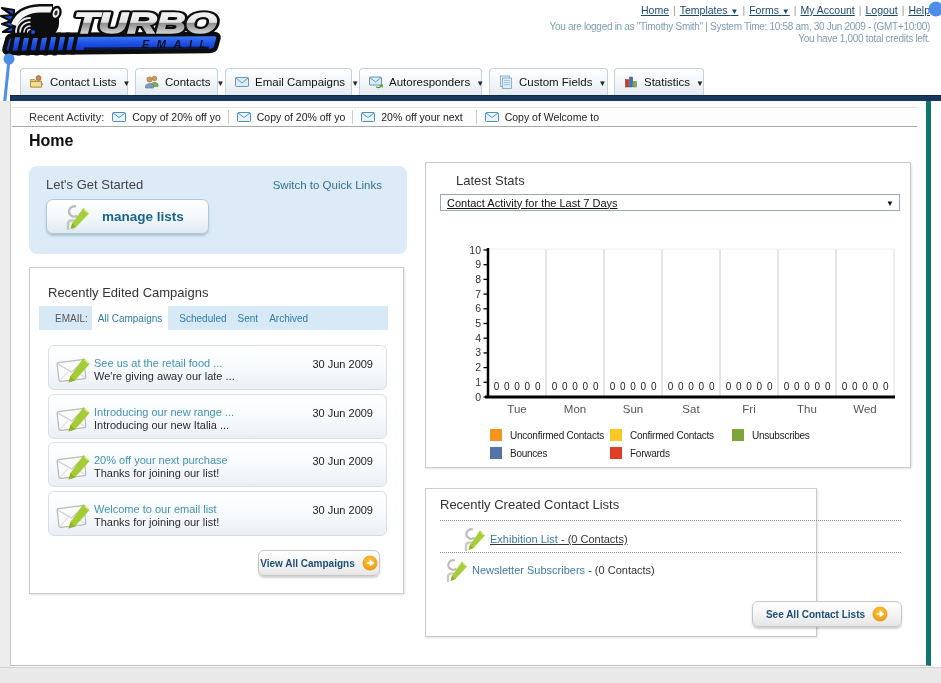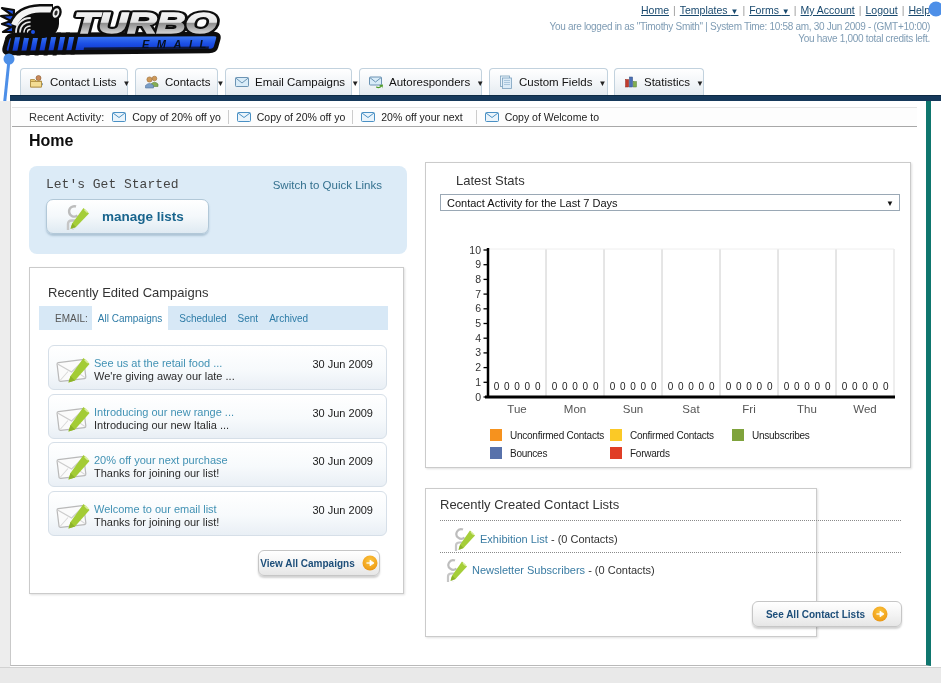--- a/index.html
+++ b/index.html
@@ -40,21 +40,21 @@
 #recent svg { margin:0 6px 0 8px; }
 
 h1#home { position:absolute; left:18px; top:31px; font-size:16px; color:#0d0d0d; letter-spacing:0; }
 
 
 .whitebox { position:absolute; background:#fff; border:1px solid #cbcbcb; box-shadow:1px 1px 2px rgba(0,0,0,0.12); }
 .boxtitle { font-size:13px; color:#333; }
 
 
 #started { position:absolute; left:18px; top:65px; width:378px; height:88px; background:#dcebf7; border-radius:8px; }
-#started .t { position:absolute; left:17px; top:11px; font-size:13px; color:#444;font-family:Liberation Mono, monospace; }
+#started .t { position:absolute; left:17px; top:11px; font-size:13px; color:#444; }
 #started .ql { position:absolute; right:25px; top:13px; font-size:11.5px; color:#35718f; }
 .bigbtn { position:absolute; height:35px; border:1px solid #b2c8d8; border-radius:7px;
   background:linear-gradient(#ffffff,#f4f8fb 50%,#dfeaf2); box-shadow:0 2px 2px rgba(120,150,175,0.45);
   display:flex; align-items:center; justify-content:flex-start; padding-left:16px; font-weight:bold; font-size:13.5px; color:#19658e; }
 #btn-manage { left:17px; top:33px; width:163px; }
 #btn-create { left:191px; top:33px; width:166px; }
 .bigbtn svg { margin-right:12px; flex:none; }
 
 
 #campaigns { left:18px; top:166px; width:375px; height:327px; }
@@ -73,21 +73,21 @@
 .vbtn { position:absolute; border:1px solid #c6c6c6; border-radius:6px; white-space:nowrap;
   background:linear-gradient(#ffffff,#f3f3f3 55%,#e6e6e6); box-shadow:0 2px 2px rgba(0,0,0,0.18);
   font-size:10px; font-weight:bold; color:#1d4e79; display:flex; align-items:center; justify-content:center; }
 .vbtn svg { margin-left:7px; flex:none; }
 #viewall { left:228px; top:282px; width:122px; height:26px; }
 
 
 #stats { left:414px; top:61px; width:486px; height:306px; }
 #stats .t { position:absolute; left:30px; top:10px; }
 #statsel { position:absolute; left:14px; top:31px; width:460px; height:17px; border:1px solid #9aa8b5;
-  background:#fff; font-size:11px; color:#111; display:flex; align-items:center; padding-left:6px; }
+  background:#fff; font-size:11px; color:#111; display:flex; align-items:center; padding-left:6px;text-decoration:underline; }
 #statsel .car { position:absolute; right:5px; top:4px; font-size:8px; color:#111; }
 
 
 #chart { position:absolute; left:-2px; top:0; width:488px; height:306px; }
 
 .leg { position:absolute; font-size:10px; letter-spacing:-0.25px; color:#222; display:flex; align-items:center; }
 .leg i { width:12px; height:12px; display:inline-block; margin-right:8px; }
 
 
 #clists { left:414px; top:387px; width:392px; height:149px; }
@@ -424,21 +424,21 @@
 <div class="leg" style="left:66px;top:266px;"><i style="background:#f6921e"></i>Unconfirmed Contacts</div>
 <div class="leg" style="left:186px;top:266px;"><i style="background:#fbc926"></i>Confirmed Contacts</div>
 <div class="leg" style="left:308px;top:266px;"><i style="background:#7fa33c"></i>Unsubscribes</div>
 <div class="leg" style="left:66px;top:284px;"><i style="background:#5872ab"></i>Bounces</div>
 <div class="leg" style="left:186px;top:284px;"><i style="background:#e03e26"></i>Forwards</div>
 </div>
     </div>
     <div class="whitebox" id="clists">
       <div class="t boxtitle">Recently Created Contact Lists</div>
       <div class="dotted" style="top:31px"></div>
-      <div class="clitem" style="top:44px; left:54px;"><svg width="25" height="25" viewBox="0 0 25 25" style="position:absolute; left:-28px; top:-6px;">
+      <div class="clitem" style="top:44px; left:64px;text-decoration:underline;"><svg width="25" height="25" viewBox="0 0 25 25" style="position:absolute; left:-28px; top:-6px;">
 <path d="M11 2.5 A4.8 4.8 0 1 0 12.5 10.5" fill="none" stroke="#bdbdbd" stroke-width="2.2"></path>
 <path d="M4 24 L4 18.5 Q4 15.5 7.5 15.5 L11 15.5" fill="none" stroke="#c6c6c6" stroke-width="2.2"></path>
 <path d="M7.5 22 l1.3 1.3 M8 19.8 l2.2 2.2" stroke="#c6c6c6" stroke-width="1"></path>
 <path d="M18 3.5 L23 8.5 L11.5 21 L6.5 22.7 L8.2 17.6 Z" fill="#a5ce39"></path>
 <path d="M19 5 L21.8 7.8" stroke="#d7eb9a" stroke-width="1.5"></path>
 <path d="M8.2 17.6 L11.5 21 L6.5 22.7 Z" fill="#8db32a"></path>
 </svg><a href="#">Exhibition List</a> - (0 Contacts)</div>
       <div class="dotted" style="top:63px"></div>
       <div class="clitem" style="top:75px; left:46px;"><svg width="25" height="25" viewBox="0 0 25 25" style="position:absolute; left:-28px; top:-6px;">
 <path d="M11 2.5 A4.8 4.8 0 1 0 12.5 10.5" fill="none" stroke="#bdbdbd" stroke-width="2.2"></path>

